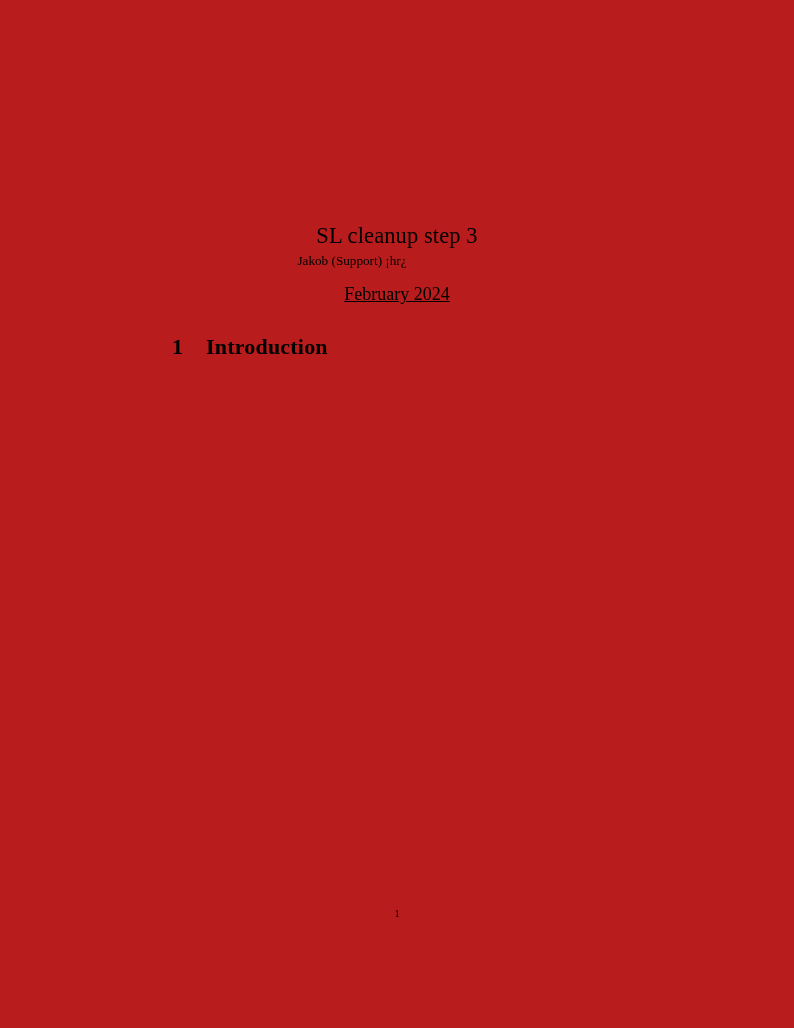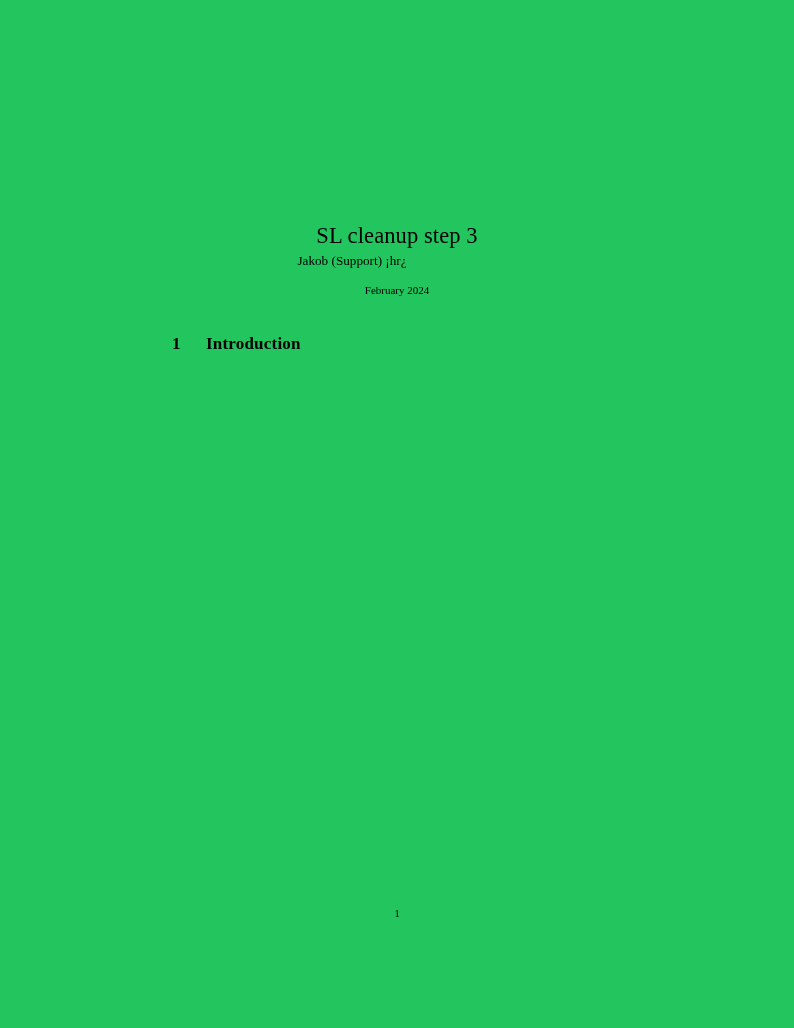--- a/index.html
+++ b/index.html
@@ -14,21 +14,21 @@
     font-family: "Liberation Serif", serif;
     color: #000000;
     overflow: hidden;
   }
   .page {
     position: absolute;
     top: 0;
     left: 0;
     width: 794px;
     height: 1028px;
-    background: #22c55e;
+    background: #b91c1c;
   }
   .doc-title {
     position: absolute;
     top: 208px;
     left: 0;
     width: 794px;
     text-align: center;
     font-size: 22.5px;
     font-weight: normal;
     letter-spacing: 0.1px;
@@ -42,28 +42,29 @@
     text-align: center;
     font-size: 13.2px;
     line-height: 1.2;
   }
   .doc-date {
     position: absolute;
     top: 284px;
     left: 0;
     width: 794px;
     text-align: center;
-    font-size: 11px;
+    font-size: 18px;
     line-height: 1.2;
+    text-decoration: underline;
   }
   .section-heading {
     position: absolute;
     top: 334px;
     left: 172px;
-    font-size: 17px;
+    font-size: 22px;
     font-weight: bold;
     letter-spacing: 0.2px;
     white-space: nowrap;
   }
   .section-heading .num {
     display: inline-block;
     width: 34px;
   }
   .page-number {
     position: absolute;

